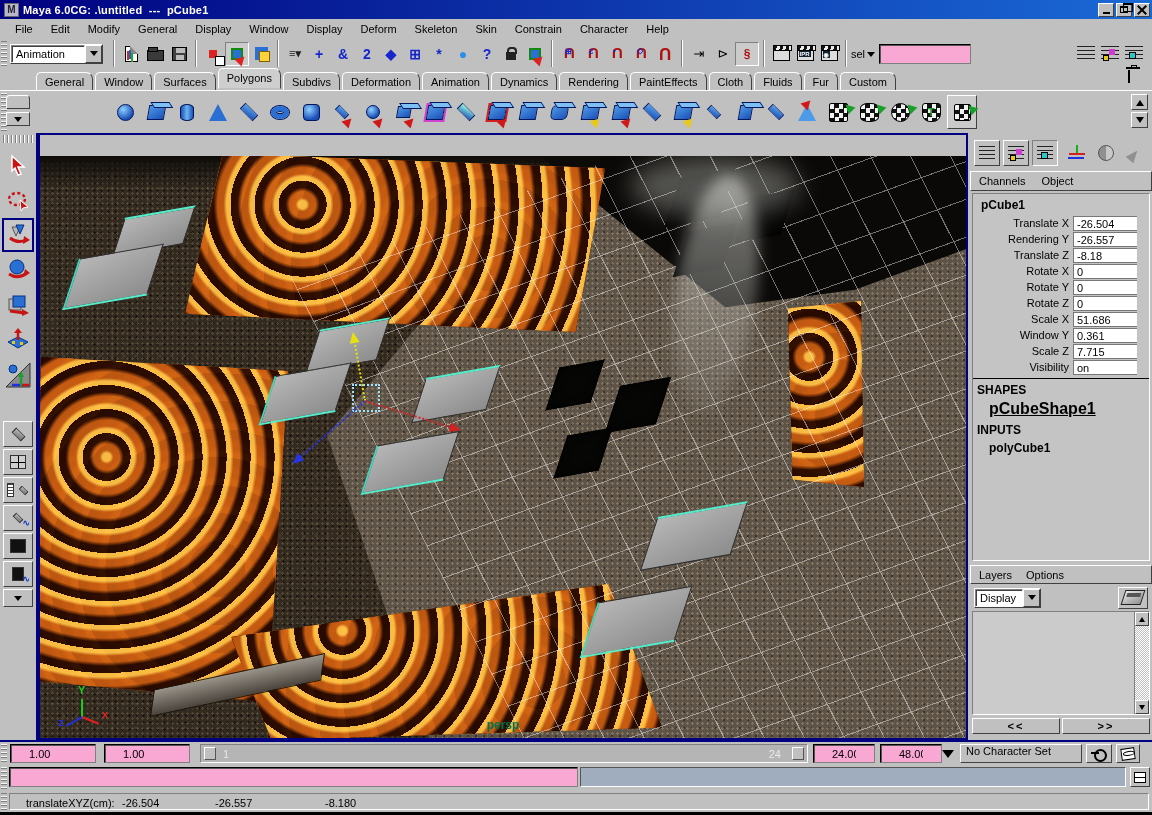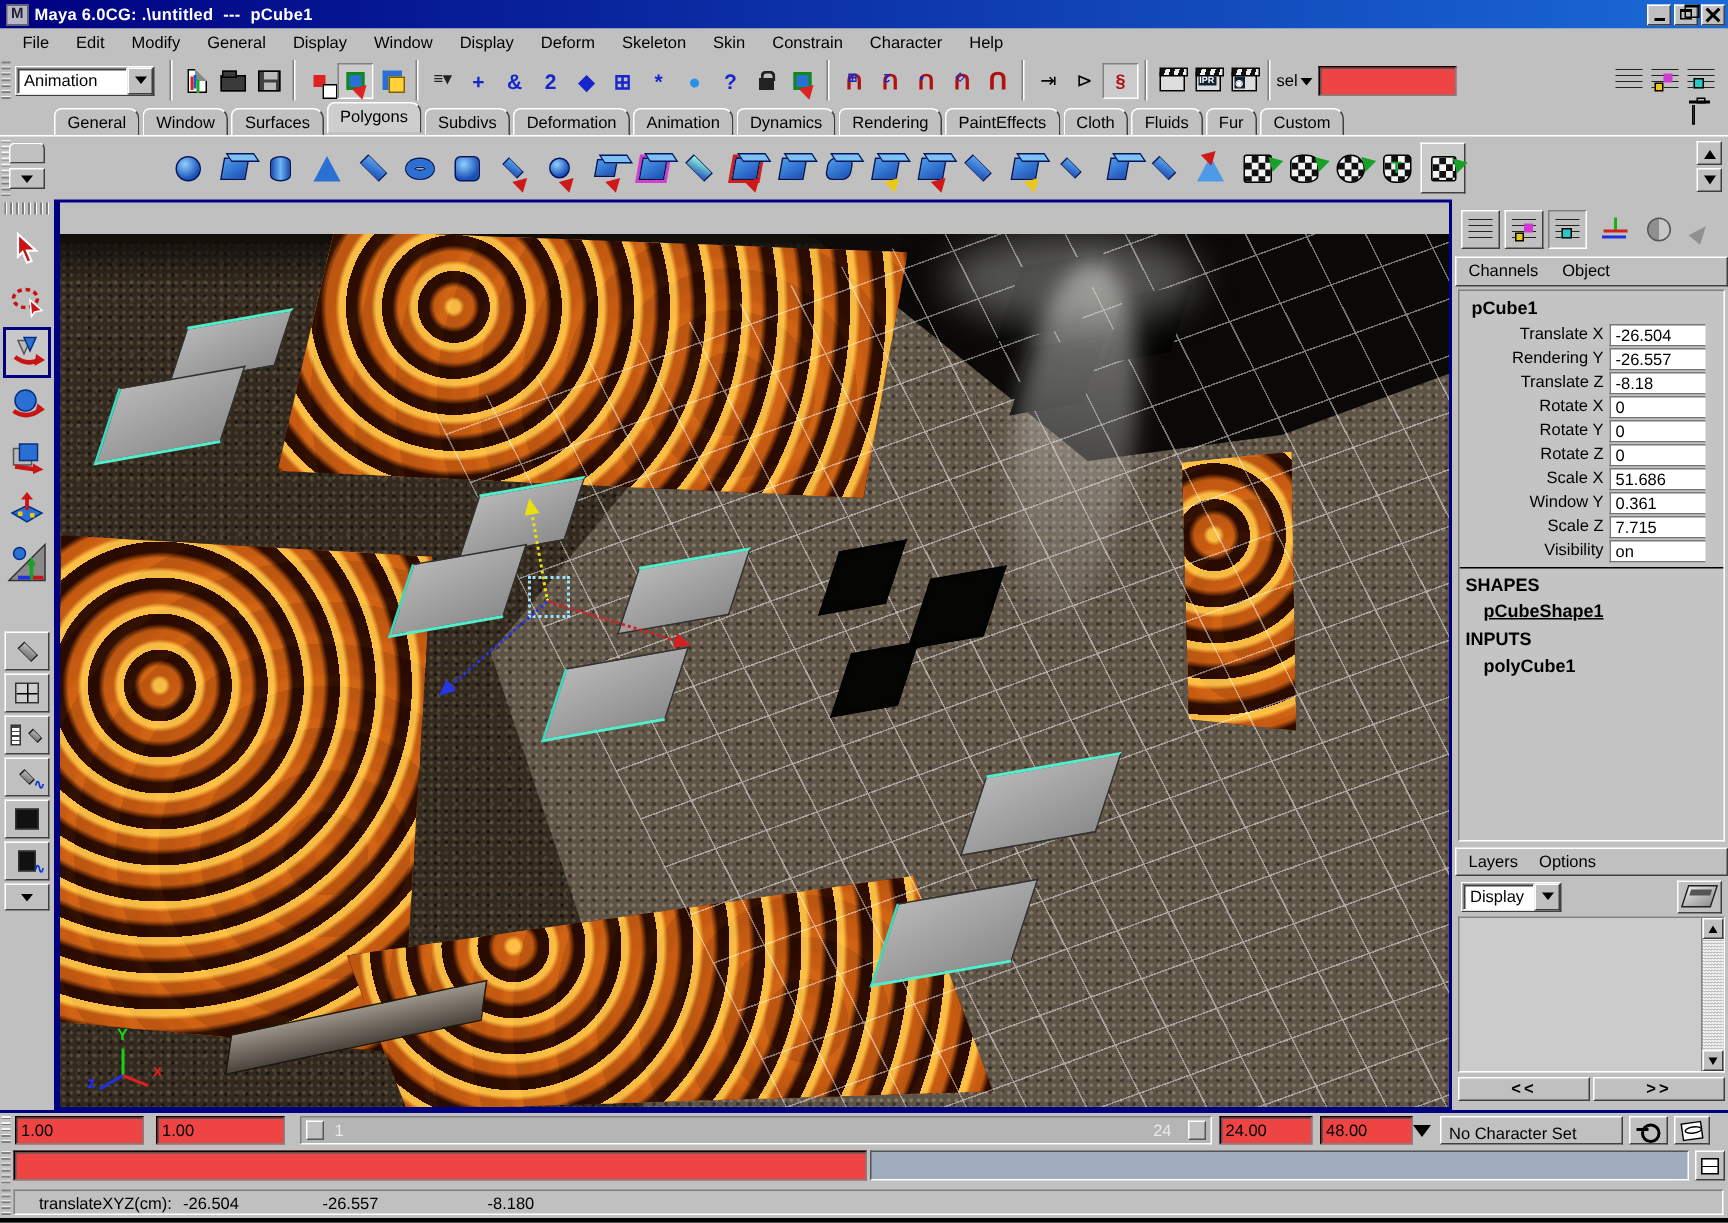--- a/index.html
+++ b/index.html
@@ -1,20 +1,20 @@
 <!DOCTYPE html>
 <html><head>
 <meta charset="utf-8">
 <style>
 *{box-sizing:border-box;margin:0;padding:0}
 html,body{background:#555}
 #app{position:relative;width:1152px;height:815px;background:#c0c0c0;
   font-family:"Liberation Sans",sans-serif;font-size:11px;color:#000;overflow:hidden}
 .raised{border:1px solid;border-color:#ffffff #404040 #404040 #ffffff;background:#c0c0c0}
-.field{background:#ef4444;border:1px solid;border-color:#000 #808080 #808080 #000;box-shadow:inset 1px 1px 0 #555;padding:1px 3px;font-size:11px}
+.field{background:#f9a8d4;border:1px solid;border-color:#000 #808080 #808080 #000;box-shadow:inset 1px 1px 0 #555;padding:1px 18px;font-size:11px}
 .grip{position:absolute;left:1px;top:2px;bottom:2px;width:6px;
  background:repeating-linear-gradient(0deg,#808080 0 1px,#f5f5f5 1px 2px,transparent 2px 4px);background-size:3px 100%}
 .vsep{width:2px;align-self:stretch;margin:1px 4px;border-left:1px solid #808080;border-right:1px solid #fff}
 
 #titlebar{position:absolute;left:0;top:0;width:1152px;height:19px;
  background:linear-gradient(90deg,#000080,#1a6ad6);display:flex;align-items:center;padding:0 2px;color:#fff}
 #titlebar .ticon{width:15px;height:14px;margin:0 4px 0 2px;background:#b8b8c8;border:1px solid #666;
  color:#223;font-weight:bold;font-size:10px;text-align:center;line-height:12px}
 #titlebar .ttext{font-weight:bold;font-size:11px;letter-spacing:.2px;white-space:pre}
 #titlebar .winbtns{margin-left:auto;display:flex;gap:2px}
@@ -170,42 +170,42 @@
 .halfico{width:16px;height:16px;border-radius:50%;background:linear-gradient(90deg,#8f8f8f 50%,#c8c8c8 50%);border:1px solid #555}
 .arrowico{width:0;height:0;border:5px solid transparent;border-bottom:12px solid #909090;transform:rotate(40deg)}
 #cb-menus{position:absolute;left:0;top:38px;width:182px;height:20px;display:flex;align-items:center;padding-left:8px;border:1px solid;border-color:#fff #404040 #404040 #fff}
 #cb-menus span{margin-right:16px}
 #channelbox{position:absolute;left:2px;top:60px;width:178px;height:368px;background:#c4c4c4;border:1px solid;border-color:#808080 #fff #fff #808080;padding-top:2px;overflow:hidden}
 .cb-node{font-weight:bold;padding:2px 0 3px 8px;font-size:12px}
 .cb-row{display:flex;align-items:center;height:16px}
 .cb-label{width:100px;text-align:right;padding-right:4px}
 .cb-val{width:64px;height:15px;background:#fff;border:1px solid #777;border-right:none;padding:0 3px;font-size:11px;line-height:14px}
 .cb-sec{font-weight:bold;font-size:12px;padding:4px 0 1px 4px;border-top:1px solid #000;margin-top:3px}
-.cb-sub{font-weight:bold;font-size:12px;padding:2px 0 1px 16px;text-decoration:underline}
+.cb-sub{font-weight:bold;font-size:16px;padding:2px 0 1px 16px;text-decoration:underline}
 .cb-sub2{font-weight:bold;font-size:12px;padding:3px 0 1px 16px}
 #layers{position:absolute;left:0;top:432px;width:182px;height:226px}
 #layers-menus{height:19px;display:flex;align-items:center;padding-left:8px;border:1px solid;border-color:#fff #404040 #404040 #fff}
 #layers-menus span{margin-right:14px}
 #layers-ctl{height:27px;display:flex;align-items:center;padding:2px 4px;gap:4px}
 #display-combo{display:flex;align-items:center}
 #display-combo .cval{width:48px;height:18px;background:#fff;border:1px solid;border-color:#808080 #fff #fff #808080;box-shadow:inset 1px 1px 0 #404040;padding:2px 4px}
 .layerico{width:20px;height:15px;background:linear-gradient(145deg,#e8e8e8,#909090);border:1px solid #222;transform:skewX(-18deg);position:relative}
 .layerico::before{content:"";position:absolute;left:2px;top:2px;right:2px;height:4px;background:#555}
 #layer-list{position:relative;margin:0 2px;height:104px;background:#cbcbcb;border:1px solid;border-color:#808080 #fff #fff #808080}
 #layer-scroll{position:absolute;right:0;top:0;width:15px;height:100%;border-left:1px solid #808080;background:repeating-conic-gradient(#fff 0 25%,#c0c0c0 0 50%);background-size:2px 2px}
 #layer-nav{display:flex;gap:2px;margin-top:3px;padding:0 2px}
 #layer-nav .navbtn{flex:1;height:16px;display:flex;align-items:center;justify-content:center;font-weight:bold;letter-spacing:2px}
 
 #rangerow{position:absolute;left:0;top:740px;width:1152px;height:24px;background:#c0c0c0;border-top:2px solid #000080}
 #rangerow .field{position:absolute;top:2px;height:19px}
 #rs-track{position:absolute;left:200px;top:2px;width:608px;height:19px;background:#b5b5b5;border:1px solid;border-color:#808080 #fff #fff #808080;color:#e9e9e9;font-size:11px}
 .rs-handle{position:absolute;top:2px;width:12px;height:13px;background:#c0c0c0;border:1px solid;border-color:#fff #555 #555 #fff}
 #rs-track .n1{position:absolute;left:22px;top:3px}
 #rs-track .n24{position:absolute;right:26px;top:3px}
-#charset{position:absolute;left:960px;top:2px;width:122px;height:19px;border:1px solid;border-color:#fff #404040 #404040 #fff;display:flex;align-items:flex-end;padding-left:5px}
+#charset{position:absolute;left:960px;top:2px;width:122px;height:19px;border:1px solid;border-color:#fff #404040 #404040 #fff;display:flex;align-items:flex-start;padding-left:5px}
 #csdrop{position:absolute;left:937px;top:2px;width:21px;height:19px;display:flex;align-items:center;justify-content:center}
 .keyico{width:16px;height:8px;position:relative}
 .keyico::before{content:"";position:absolute;right:0;top:-1px;width:9px;height:9px;border:2px solid #000;border-radius:50%}
 .keyico::after{content:"";position:absolute;left:0;top:2px;width:8px;height:2px;background:#000;box-shadow:0 3px 0 -1px #000,2px 3px 0 -1px #000}
 .prefico{width:14px;height:12px;border:1px solid #000;background:#fff;position:relative;transform:rotate(-8deg)}
 .prefico::before{content:"";position:absolute;left:1px;top:2px;width:10px;height:3px;border-radius:50%;border:1px solid #000}
 #cmdrow{position:absolute;left:0;top:764px;width:1152px;height:27px;background:#c0c0c0}
 #cmd-input{position:absolute;left:9px;top:3px;width:569px;height:20px}
 #cmd-feedback{position:absolute;left:580px;top:3px;width:546px;height:20px;background:#9fadbf;border:1px solid;border-color:#555 #fff #fff #555}
 #script-btn{position:absolute;right:2px;top:3px;width:20px;height:20px;display:flex;align-items:center;justify-content:center}
@@ -627,20 +627,21 @@
       <div class="man-axis man-z"></div>
 
       <div class="triad">
         <span class="bar by"></span>
           <span class="bar bx"></span>
           <span class="bar bz"></span>
         <span class="ly">Y</span>
         <span class="lx">x</span>
         <span class="lz">z</span>
       </div>
+      <div id="persp-label">persp</div>
     </div>
   </div>
 
   <div id="rightpanel">
     <div id="cb-toolbar">
       <span class="cbt raised">
           <span class="lines"></span>
         </span>
       <span class="cbt raised">
           <span class="lines dots"><i></i></span>

